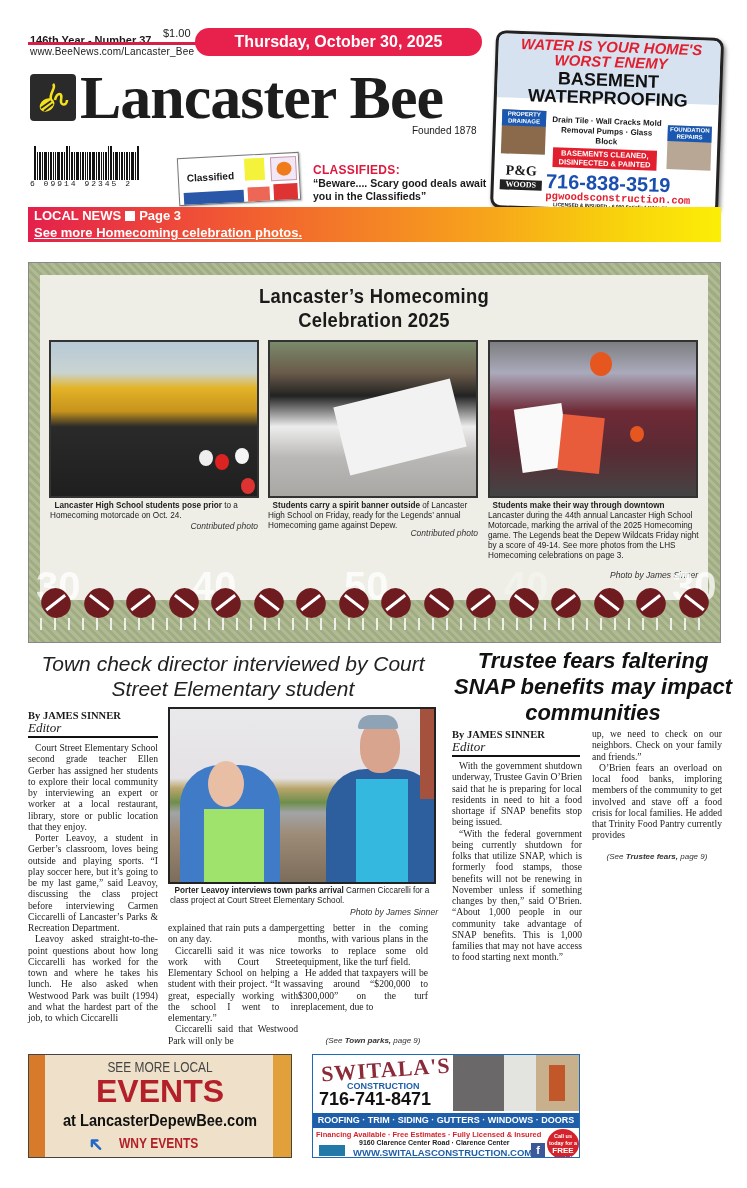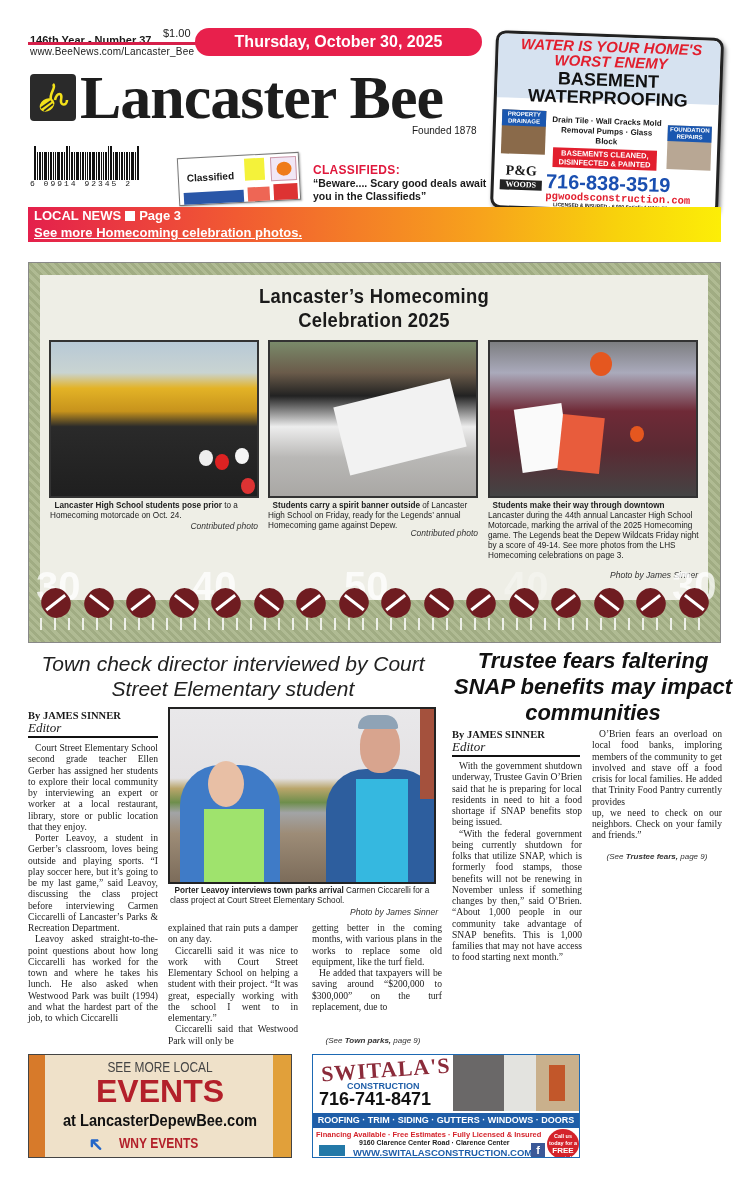--- a/index.html
+++ b/index.html
@@ -313,40 +313,40 @@
 <div class="abs cap" style="left:170px;top:886px;width:270px;">
   &nbsp;&nbsp;<b>Porter Leavoy interviews town parks arrival</b><span> Carmen Ciccarelli for a class project at Court Street Elementary School.</span>
 </div>
 <div class="abs credit" style="left:170px;top:907px;width:268px;">Photo by James Sinner</div>
 
 <div class="abs col" style="left:168px;top:922px;width:130px;">
   <p style="text-indent:0">explained that rain puts a damper on any day.</p>
   <p>Ciccarelli said it was nice to work with Court Street Elementary School on helping a student with their project. “It was great, especially working with the school I went to in elementary.”</p>
   <p>Ciccarelli said that Westwood Park will only be</p>
 </div>
-<div class="abs col" style="left:312px;top:922px;width:130px;">
+<div class="abs col" style="left:298px;top:922px;width:130px;">
   <p style="text-indent:0">getting better in the coming months, with various plans in the works to replace some old equipment, like the turf field.</p>
   <p>He added that taxpayers will be saving around “$200,000 to $300,000” on the turf replacement, due to</p>
 </div>
 <div class="abs seemore" style="left:308px;top:1036px;width:130px;">
   <span>(See </span><b>Town parks,</b><span> page 9)</span>
 </div>
 
 <div class="abs headline-right">Trustee fears faltering SNAP benefits may impact communities</div>
 <div class="abs byline" style="left:452px;top:729px;">By JAMES SINNER</div>
 <div class="abs byrole" style="left:452px;top:741px;">Editor</div>
 <div class="abs byrule" style="left:452px;top:755px;width:128px;"></div>
 
 <div class="abs col" style="left:452px;top:760px;width:130px;">
   <p>With the government shutdown underway, Trustee Gavin O’Brien said that he is preparing for local residents in need to hit a food shortage if SNAP benefits stop being issued.</p>
   <p>“With the federal government being currently shutdown for folks that utilize SNAP, which is formerly food stamps, those benefits will not be renewing in November unless if something changes by then,” said O’Brien. “About 1,000 people in our community take advantage of SNAP benefits. This is 1,000 families that may not have access to food starting next month.”</p>
 </div>
 <div class="abs col" style="left:592px;top:728px;width:130px;">
+  <p style="text-indent:0">up, we need to check on our neighbors. Check on your family and friends.”</p>
   <p>O’Brien fears an overload on local food banks, imploring members of the community to get involved and stave off a food crisis for local families. He added that Trinity Food Pantry currently provides</p>
-  <p style="text-indent:0">up, we need to check on our neighbors. Check on your family and friends.”</p>
 </div>
 <div class="abs seemore" style="left:592px;top:852px;width:130px;">
   <span>(See </span><b>Trustee fears,</b><span> page 9)</span>
 </div>
 
 <div class="abs ad-events">
   <div class="e1">SEE MORE LOCAL</div>
   <div class="e2">EVENTS</div>
   <div class="e3">at LancasterDepewBee.com</div>
   <div class="arrow">➜</div>

